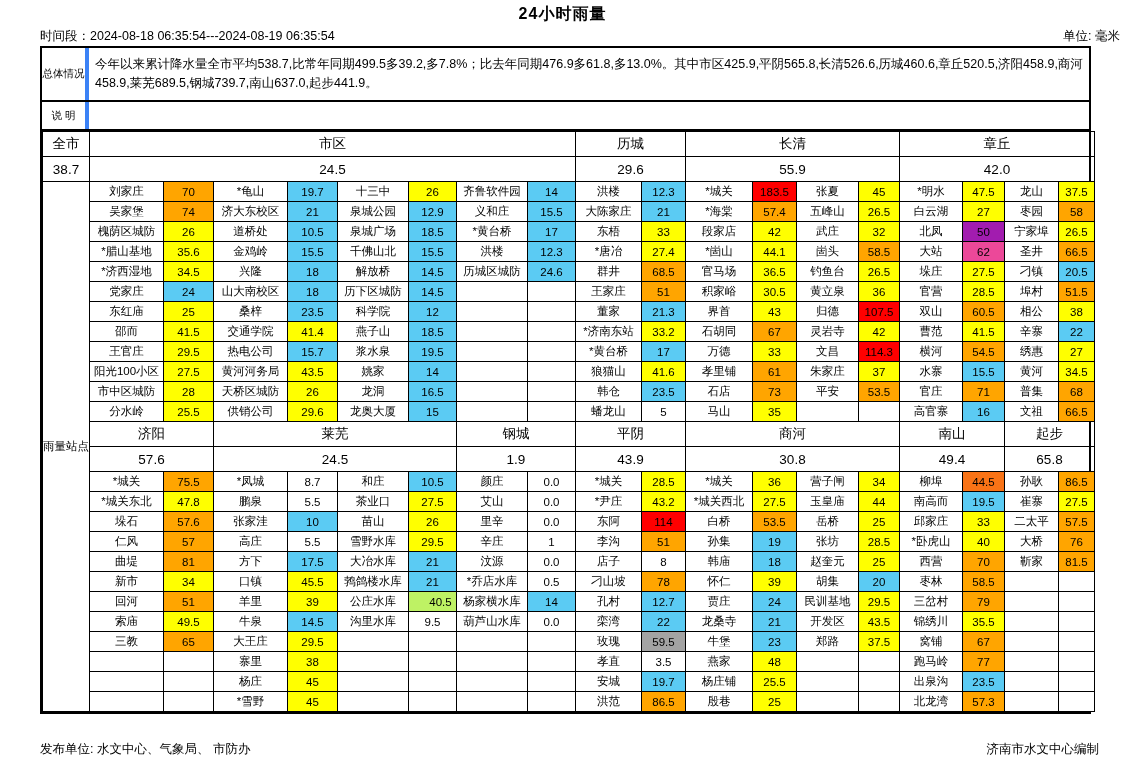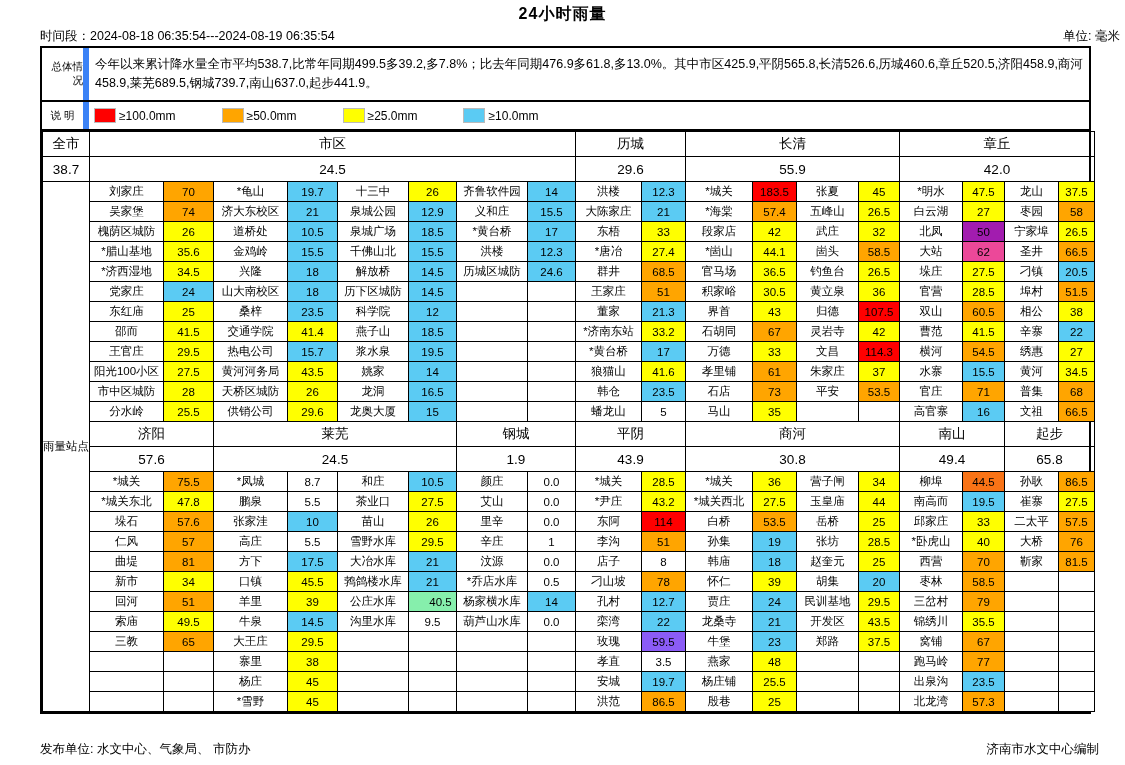--- a/index.html
+++ b/index.html
@@ -2,21 +2,21 @@
 <html><head>
 <meta charset="utf-8">
 <style>
   * { margin:0; padding:0; box-sizing:border-box; }
   html,body { width:1125px; height:765px; background:#fff; font-family:"Liberation Sans","DejaVu Sans",sans-serif; color:#000; }
   .page { position:relative; width:1125px; height:765px; overflow:hidden; }
   .title { text-align:center; font-size:16px; font-weight:bold; padding-top:4px; letter-spacing:1px; }
   .meta-strip { position:absolute; left:40px; top:28px; width:1080px; display:flex; justify-content:space-between; font-size:12.5px; }
   .report { position:absolute; left:40px; top:46px; width:1051px; border:2px solid #000; background:#fff; }
   .sec-row { display:flex; border-bottom:2px solid #000; }
-  .sec-label { width:47px; flex:0 0 47px; border-right:6px solid #3b82f6; display:flex; align-items:center; justify-content:center; font-size:10.5px; text-align:right; }
+  .sec-label { width:47px; flex:0 0 47px; border-right:4px solid #3b82f6; display:flex; align-items:center; justify-content:center; font-size:10.5px; text-align:left; }
   .overview-text { flex:1; padding:3px 6px; font-size:12.5px; line-height:1.55; min-height:52px; display:flex; align-items:center; }
   .legend-row { min-height:29px; }
   .legend-items { flex:1; display:flex; align-items:center; gap:0; padding-left:5px; font-size:12px; }
   .legend-item { display:flex; align-items:center; margin-right:46px; }
   .swatch { width:22px; height:15px; display:inline-block; margin-right:3px; border:0.5px solid #bbb; }
   table.grid { width:100%; border-collapse:collapse; table-layout:fixed; }
   table.grid td, table.grid th { border:1px solid #000; text-align:center; vertical-align:middle; overflow:hidden; white-space:nowrap; font-weight:normal; padding:0; }
   tr.region-head th { font-size:13.5px; height:25px; }
   tr.region-val td { font-size:13.5px; height:25px; }
   tr.data-row td { font-size:11.5px; height:20px; }
@@ -39,38 +39,20 @@
 
   <div class="report">
 
     <div class="sec-row">
       <div class="sec-label">总体情况</div>
       <div class="overview-text">今年以来累计降水量全市平均538.7,比常年同期499.5多39.2,多7.8%；比去年同期476.9多61.8,多13.0%。其中市区425.9,平阴565.8,长清526.6,历城460.6,章丘520.5,济阳458.9,商河458.9,莱芜689.5,钢城739.7,南山637.0,起步441.9。</div>
     </div>
 
     <div class="sec-row legend-row">
       <div class="sec-label">说 明</div>
-      <div class="legend-items">
-          <span class="legend-item">
-            <span class="swatch" style="background: rgb(255, 0, 0);"></span>
-            <span>≥100.0mm</span>
-          </span>
-          <span class="legend-item">
-            <span class="swatch" style="background: rgb(255, 165, 0);"></span>
-            <span>≥50.0mm</span>
-          </span>
-          <span class="legend-item">
-            <span class="swatch" style="background: rgb(255, 255, 0);"></span>
-            <span>≥25.0mm</span>
-          </span>
-          <span class="legend-item">
-            <span class="swatch" style="background: rgb(91, 203, 243);"></span>
-            <span>≥10.0mm</span>
-          </span>
-        </div>
     </div>
 
     <table class="grid">
       <colgroup>
           <col style="width: 47px;">
           <col style="width: 74px;">
           <col style="width: 50px;">
           <col style="width: 74px;">
           <col style="width: 50px;">
           <col style="width: 71px;">
@@ -481,21 +463,21 @@
             <td style="background: rgb(255, 165, 0);">58.5</td>
             <td></td>
             <td style="background: rgb(255, 255, 255);"></td>
           </tr>
           <tr class="data-row">
             <td>回河</td>
             <td style="background: rgb(255, 165, 0);">51</td>
             <td>羊里</td>
             <td style="background: rgb(255, 255, 0);">39</td>
             <td>公庄水库</td>
-            <td style="background: #86efac; padding-left: 16px;">40.5</td>
+            <td style="background: #bef264; padding-left: 16px;">40.5</td>
             <td>杨家横水库</td>
             <td style="background: rgb(91, 203, 243);">14</td>
             <td>孔村</td>
             <td style="background: rgb(91, 203, 243);">12.7</td>
             <td>贾庄</td>
             <td style="background: rgb(91, 203, 243);">24</td>
             <td>民训基地</td>
             <td style="background: rgb(255, 255, 0);">29.5</td>
             <td>三岔村</td>
             <td style="background: rgb(255, 165, 0);">79</td>
@@ -525,21 +507,21 @@
           <tr class="data-row">
             <td>三教</td>
             <td style="background: rgb(255, 165, 0); margin-left: 48px;">65</td>
             <td>大王庄</td>
             <td style="background: rgb(255, 255, 0);">29.5</td>
             <td></td>
             <td style="background: rgb(255, 255, 255);"></td>
             <td></td>
             <td style="background: rgb(255, 255, 255);"></td>
             <td>玫瑰</td>
-            <td style="background: #8b5cf6;">59.5</td>
+            <td style="background: #a3a3a3;">59.5</td>
             <td>牛堡</td>
             <td style="background: rgb(91, 203, 243);">23</td>
             <td>郑路</td>
             <td style="background: rgb(255, 255, 0);">37.5</td>
             <td>窝铺</td>
             <td style="background: rgb(255, 165, 0);">67</td>
             <td></td>
             <td style="background: rgb(255, 255, 255);"></td>
           </tr>
           <tr class="data-row">

